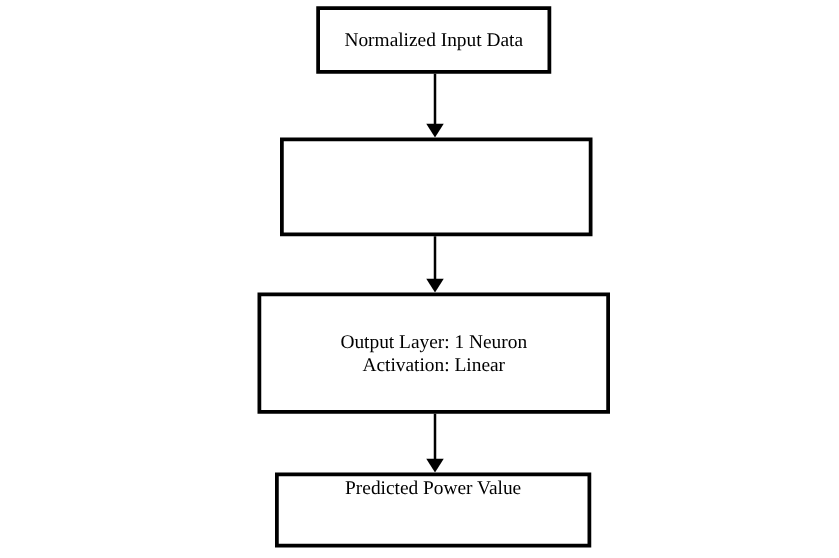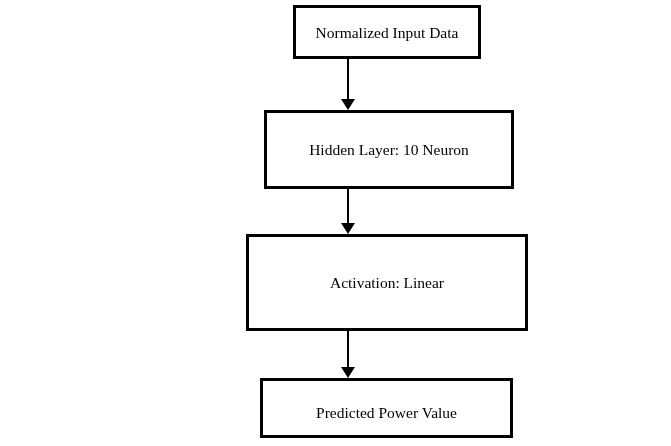--- a/index.html
+++ b/index.html
@@ -21,21 +21,20 @@
     border: 3px solid #000000;
     background: #ffffff;
     display: flex;
     flex-direction: column;
     align-items: center;
     justify-content: center;
     text-align: center;
     color: #000000;
     font-size: 15.5px;
     line-height: 19px;
-    margin-left: 40px;
   }
   .node .line {
     display: block;
     white-space: nowrap;
   }
   
   #node-input {
     left: 253px;
     top: 5px;
     width: 188px;
@@ -55,21 +54,20 @@
     width: 282px;
     height: 97px;
   }
   
   #node-predicted {
     left: 220px;
     top: 378px;
     width: 253px;
     height: 60px;
     justify-content: flex-start;
-    padding-top: 22px;
   }
   
   .arrow {
     position: absolute;
     left: 341px;
     width: 14px;
   }
   .arrow .shaft {
     position: absolute;
     left: 6px;
@@ -106,29 +104,29 @@
   <div class="node" id="node-input">
     <span class="line">Normalized Input Data</span>
   </div>
 
   <div class="arrow" id="arrow-1">
     <div class="shaft"></div>
     <div class="head"></div>
   </div>
 
   <div class="node" id="node-hidden">
-    <span class="line">Hidden Layer: 10 Neuron</span>
   </div>
 
   <div class="arrow" id="arrow-2">
     <div class="shaft"></div>
     <div class="head"></div>
   </div>
 
   <div class="node" id="node-output">
+    <span class="line">Output Layer: 1 Neuron</span>
     <span class="line">Activation: Linear</span>
   </div>
 
   <div class="arrow" id="arrow-3">
     <div class="shaft"></div>
     <div class="head"></div>
   </div>
 
   <div class="node" id="node-predicted">
     <span class="line">Predicted Power Value</span>

